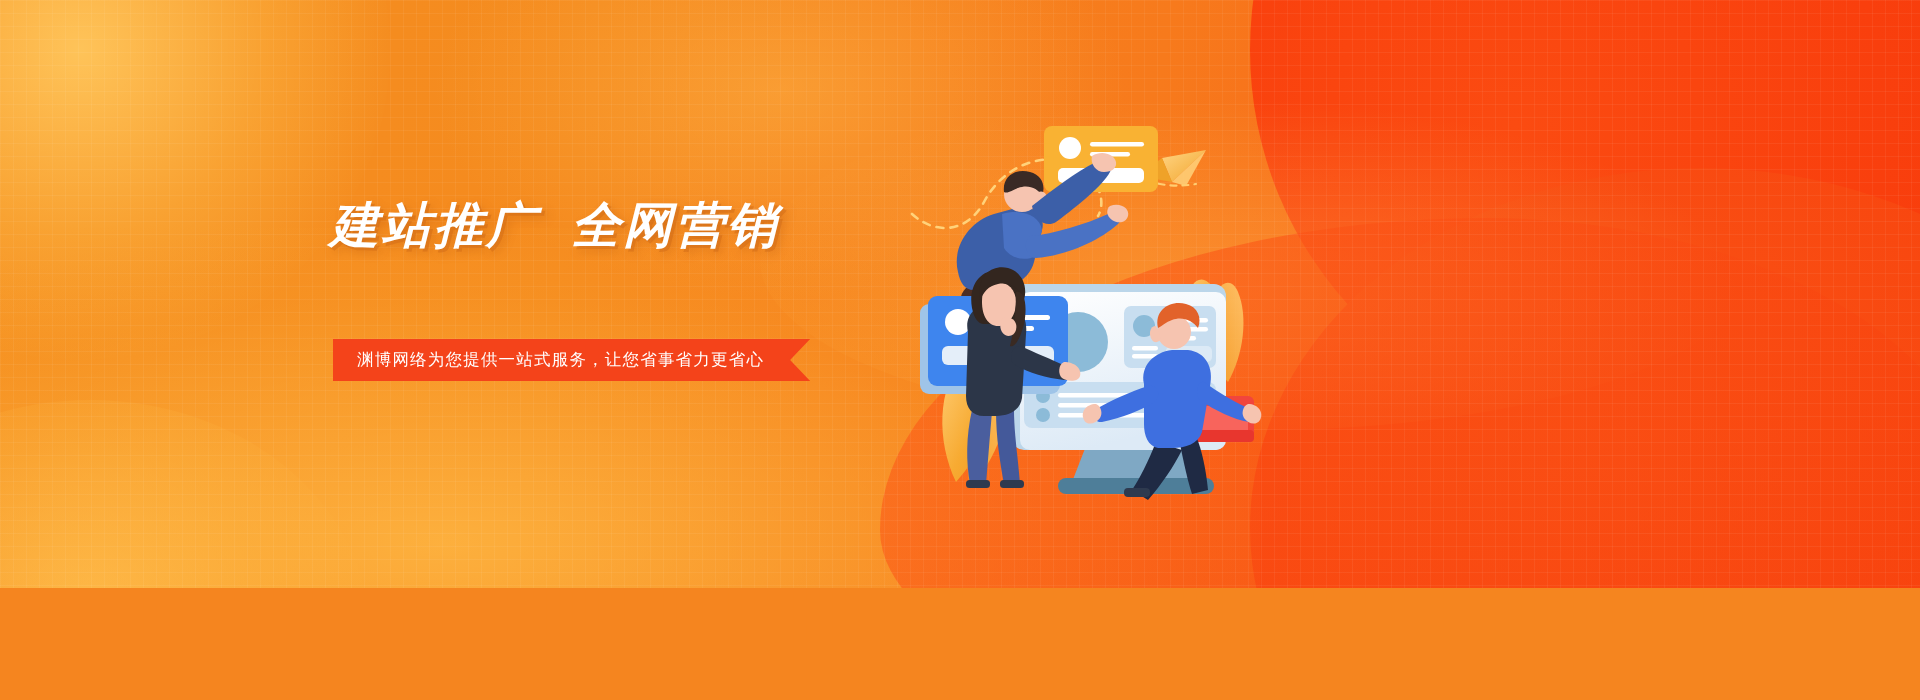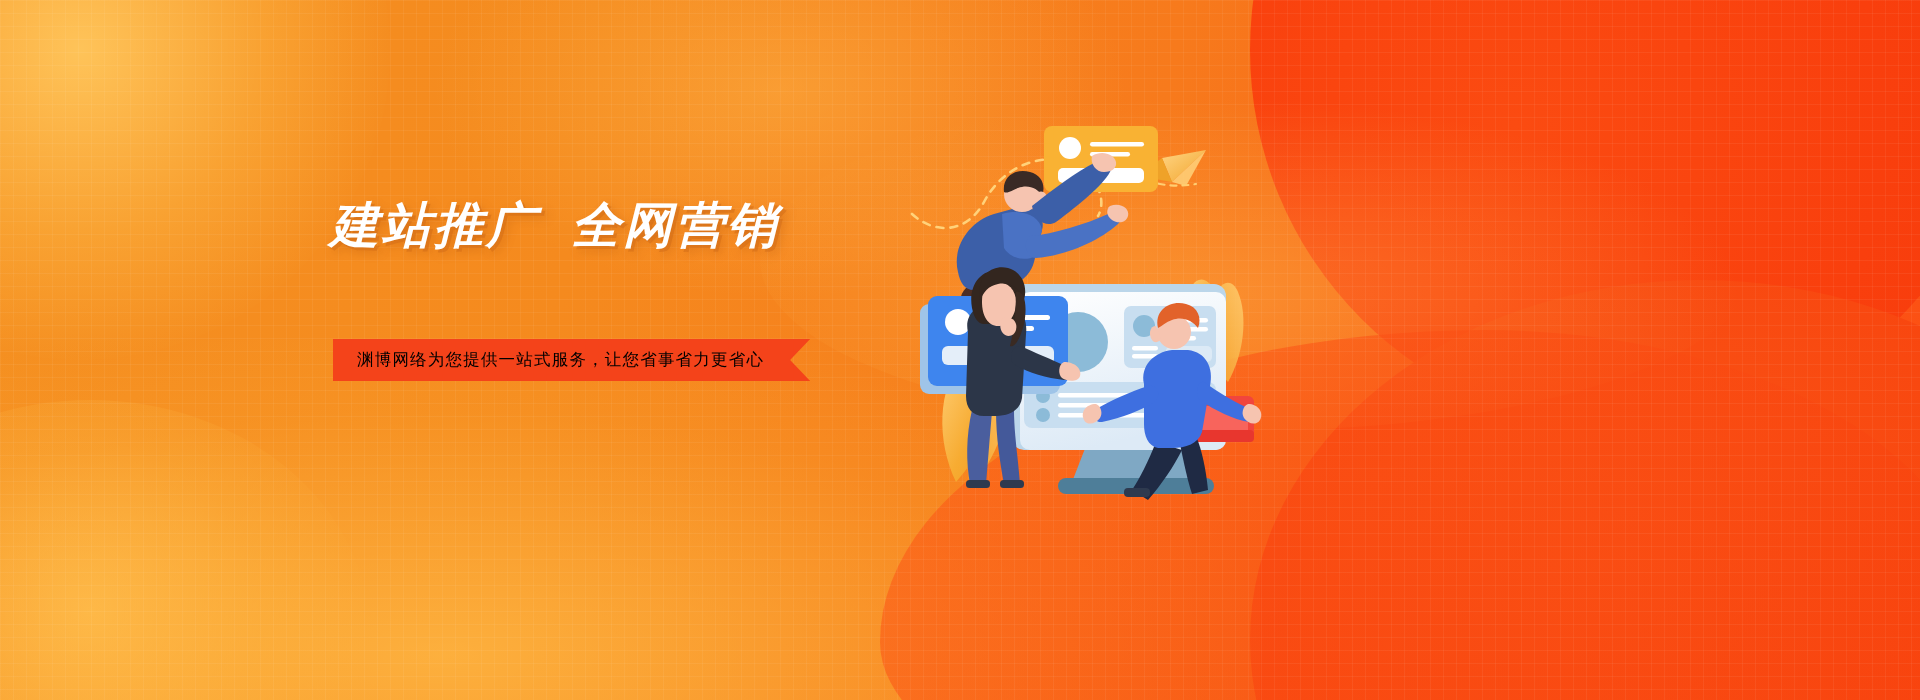--- a/index.html
+++ b/index.html
@@ -4,21 +4,21 @@
 <style>
   * { margin:0; padding:0; box-sizing:border-box; }
   html,body { width:1920px; height:700px; overflow:hidden; }
   body {
     font-family:"Liberation Sans","DejaVu Sans",sans-serif;
     background:#F5851F;
   }
 
   #banner {
     position:relative;
-    width:1920px; height:700px;
+    width:1920px; height:588px;
     overflow:hidden;
     background:
       linear-gradient(100deg, #F59021 0%, #F58A1E 30%, #F77A1C 58%, #FA5F17 80%, #FC4E13 100%);
   }
 
   
   .layer { position:absolute; pointer-events:none; }
 
   .grid-texture {
     left:0; top:0; width:1920px; height:700px;
@@ -89,21 +89,21 @@
   }
   .headline + .headline { margin-top:7px; }
 
   
   .ribbon {
     position:absolute; left:333px; top:339px;
     height:42px;
     display:flex; align-items:center;
     padding:0 46px 0 24px;
     background:#F4431A;
-    color:#000000;
+    color:#ffffff;
     font-size:16.5px;
     letter-spacing:1.2px;
     white-space:nowrap;
     z-index:30;
     clip-path:polygon(0 0, 100% 0, calc(100% - 20px) 50%, 100% 100%, 0 100%);
     box-shadow:0 2px 6px rgba(160,50,8,.28);
   }
 
   
   .illustration { position:absolute; left:900px; top:110px; width:420px; height:400px; z-index:20; }

